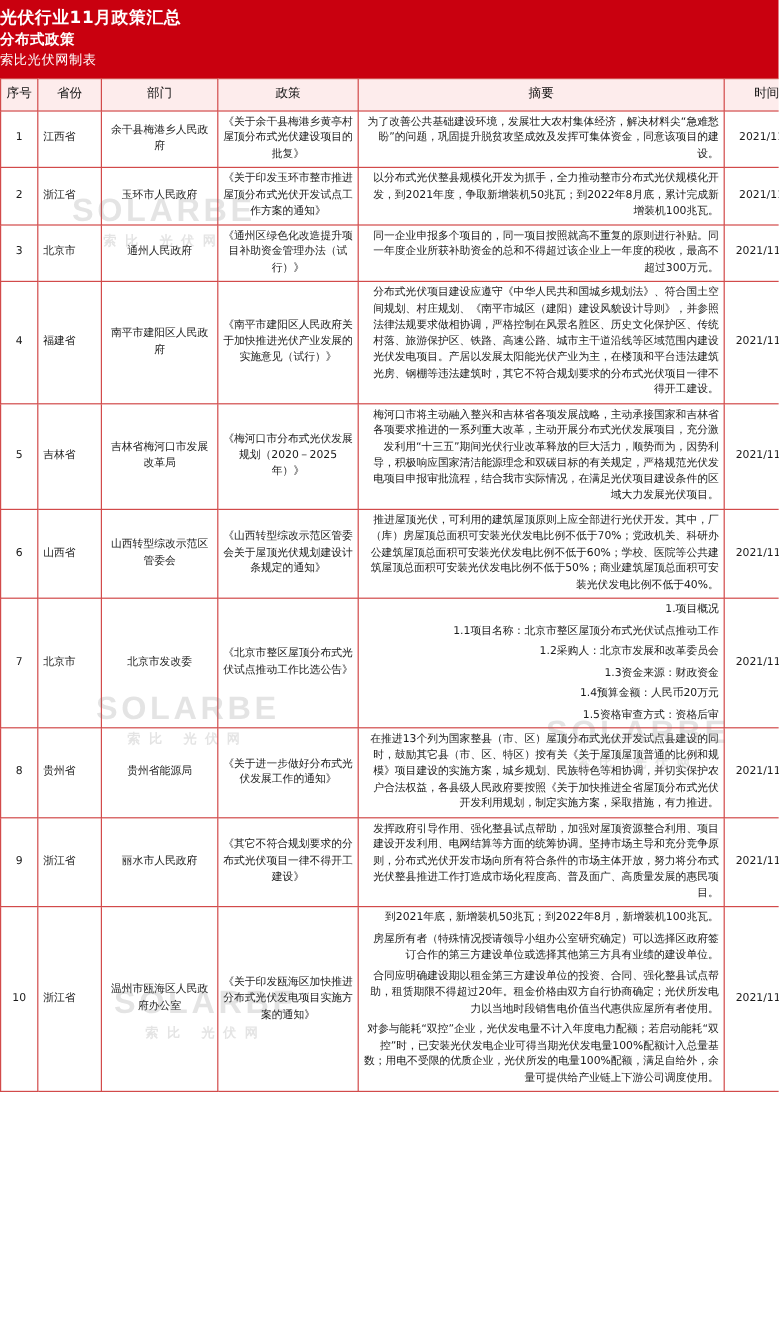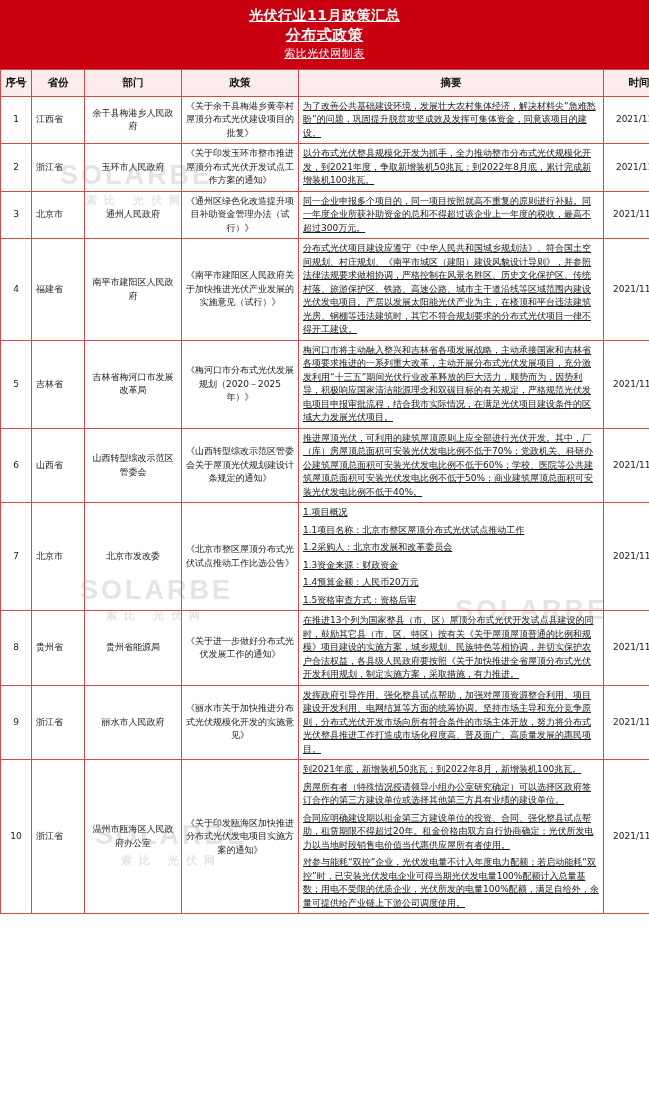--- a/index.html
+++ b/index.html
@@ -15,32 +15,31 @@
   .page {
     position: relative;
     width: 649px;
     min-height: 1111px;
     overflow: hidden;
     background: #fff;
   }
   .title-bar {
     background: #c9000f;
     color: #ffffff;
-    text-align: center;
+    text-align: left;
     padding: 6px 0 7px 0;
     line-height: 1.35;
-    text-decoration: underline;
   }
   .title-main {
     font-size: 14px;
     font-weight: bold;
     letter-spacing: 0.5px;
   }
   .title-sub {
-    font-size: 15px;
+    font-size: 12px;
     font-weight: bold;
     letter-spacing: 0.5px;
   }
   .title-note {
     font-size: 11px;
     font-weight: normal;
     letter-spacing: 0.5px;
     margin-top: 2px;
   }
   table.policy {
@@ -51,37 +50,36 @@
   table.policy th, table.policy td {
     border: 1px solid #d24a4a;
     vertical-align: middle;
     padding: 3px 4px;
     font-size: 9px;
     line-height: 1.5;
   }
   table.policy thead th {
     background: #fdecec;
     color: #111;
-    font-weight: bold;
+    font-weight: normal;
     font-size: 10.5px;
     text-align: center;
     height: 22px;
     padding: 2px 2px;
   }
   .c-idx   { width: 26px;  text-align: center; }
   .c-prov  { width: 48px;  text-align: left; }
   .c-dept  { width: 92px;  text-align: center; }
   .c-pol   { width: 112px; text-align: center; }
   .c-sum   { width: 300px; text-align: left; }
   .c-time  { width: 66px;  text-align: center; }
 
   td.c-sum {
-    text-align: left;
+    text-align: right;
     padding: 5px 6px;
-    text-decoration: underline;
   }
   td.c-sum p {
     margin: 0 0 0 0;
     text-indent: 0;
   }
   td.c-sum p + p {
     margin-top: 4px;
   }
   .wm {
     position: absolute;
@@ -236,21 +234,21 @@
         <td class="c-sum">
             <p>在推进13个列为国家整县（市、区）屋顶分布式光伏开发试点县建设的同时，鼓励其它县（市、区、特区）按有关《关于屋顶屋顶普通的比例和规模》项目建设的实施方案，城乡规划、民族特色等相协调，并切实保护农户合法权益，各县级人民政府要按照《关于加快推进全省屋顶分布式光伏开发利用规划，制定实施方案，采取措施，有力推进。</p>
           </td>
         <td class="c-time">2021/11/19</td>
       </tr>
 
       <tr>
         <td class="c-idx">9</td>
         <td class="c-prov">浙江省</td>
         <td class="c-dept">丽水市人民政府</td>
-        <td class="c-pol">《丽水市关于加快推进分布式光伏规模化开发的实施意见》</td>
+        <td class="c-pol">《其它不符合规划要求的分布式光伏项目一律不得开工建设》</td>
         <td class="c-sum">
             <p>发挥政府引导作用、强化整县试点帮助，加强对屋顶资源整合利用、项目建设开发利用、电网结算等方面的统筹协调。坚持市场主导和充分竞争原则，分布式光伏开发市场向所有符合条件的市场主体开放，努力将分布式光伏整县推进工作打造成市场化程度高、普及面广、高质量发展的惠民项目。</p>
           </td>
         <td class="c-time">2021/11/22</td>
       </tr>
 
       <tr>
         <td class="c-idx">10</td>
         <td class="c-prov">浙江省</td>
         <td class="c-dept">温州市瓯海区人民政府办公室</td>

